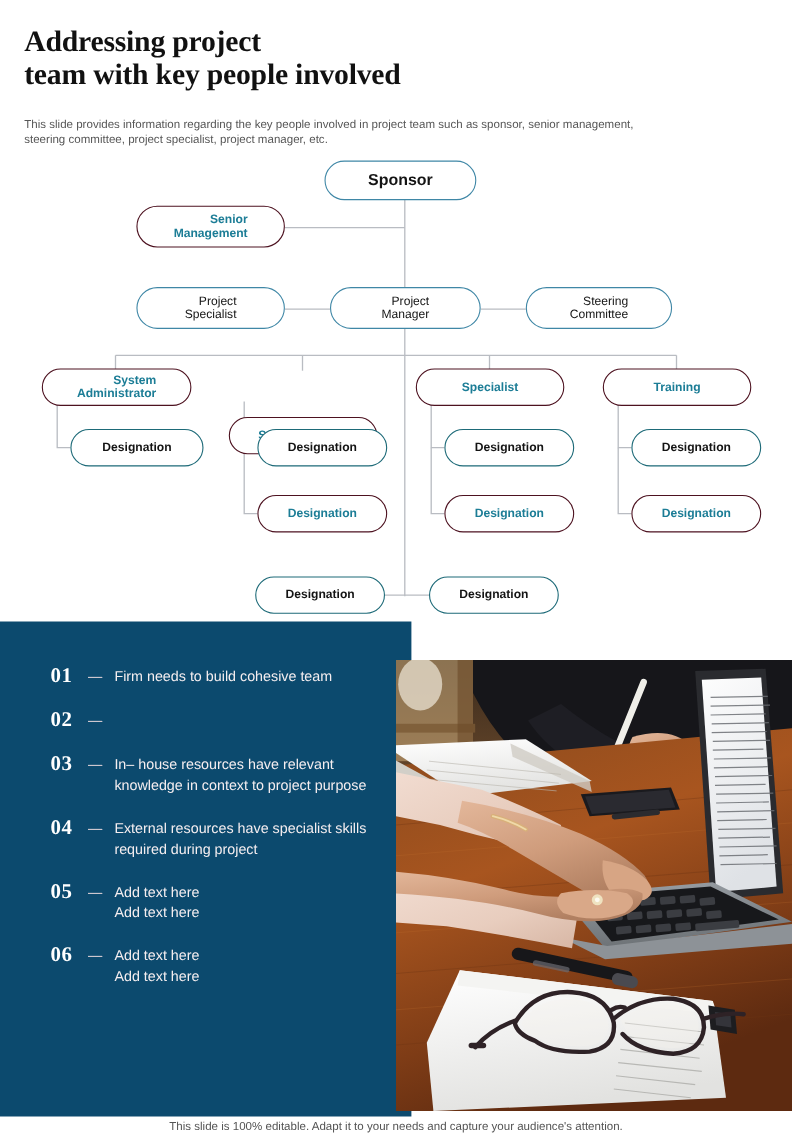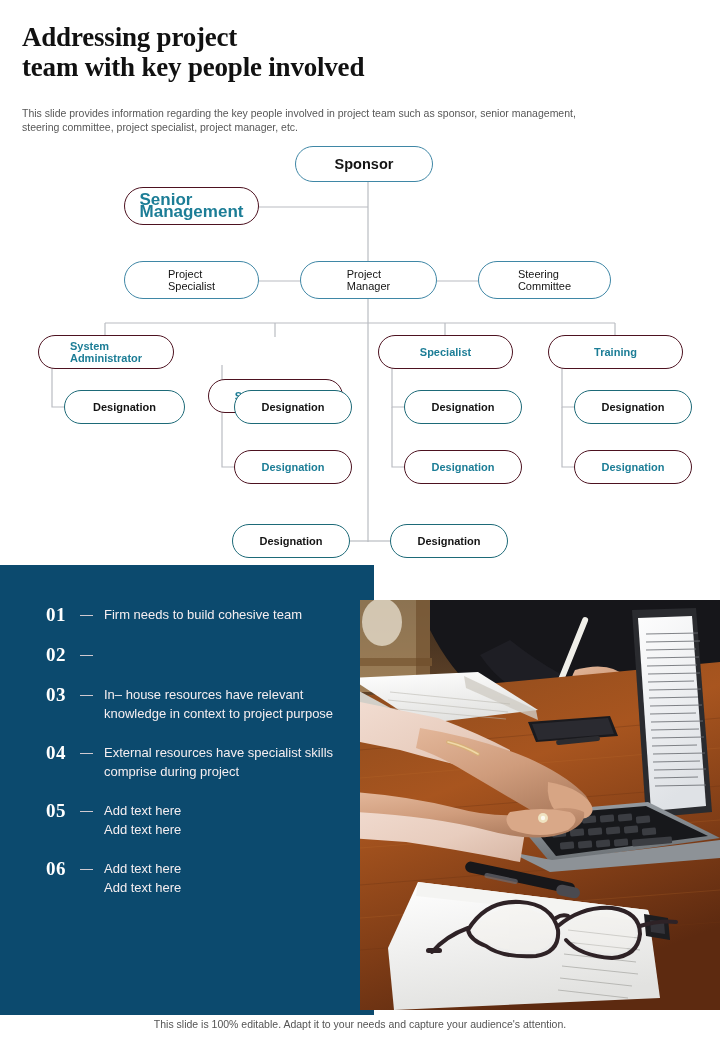--- a/index.html
+++ b/index.html
@@ -31,34 +31,34 @@
 
   
   .chart { position: absolute; left: 0; top: 132px; width: 720px; height: 430px; }
   .chart svg { position: absolute; left: 0; top: 0; }
 
   .node {
     position: absolute;
     display: flex;
     align-items: center;
     justify-content: center;
-    text-align: left;
+    text-align: right;
     border-radius: 999px;
     background: #fff;
     line-height: 12.5px;
     z-index: 3;
   }
   .node.blue   { border: 1.3px solid #3f87a6; color: #141414; }
   .node.teal   { border: 1.3px solid #1d6a78; color: #141414; }
   .node.maroon { border: 1.4px solid #4d1220; color: #1c7d96; }
 
   .node .lbl { display: block; padding: 0 4px; }
 
   .n-sponsor { font-size: 14.5px; font-weight: bold; }
-  .n-lvl2    { font-size: 17px;  font-weight: bold; }
+  .n-lvl2    { font-size: 11px;  font-weight: bold; }
   .n-lvl3    { font-size: 11px;  font-weight: normal; }
   .n-dept    { font-size: 11px;  font-weight: bold; }
   .n-desig   { font-size: 11px;  font-weight: bold; }
   .node.teal.n-desig, .node.blue.n-desig { font-weight: bold; color: #141414; }
 
   
   .panel {
     position: absolute;
     left: 0; top: 565px;
     width: 374px; height: 450px;
@@ -243,21 +243,21 @@
 
       <div class="li">
         <span class="num">03</span>
         <span class="dash">—</span>
         <span class="txt">In– house resources have relevant knowledge in context to project purpose</span>
       </div>
 
       <div class="li">
         <span class="num">04</span>
         <span class="dash">—</span>
-        <span class="txt" style="width:248px">External resources have specialist skills comprise during project</span>
+        <span class="txt" style="width:248px">External resources have specialist skills required during project</span>
       </div>
 
       <div class="li">
         <span class="num">05</span>
         <span class="dash">—</span>
         <span class="txt">Add text here
 Add text here</span>
       </div>
 
       <div class="li">

